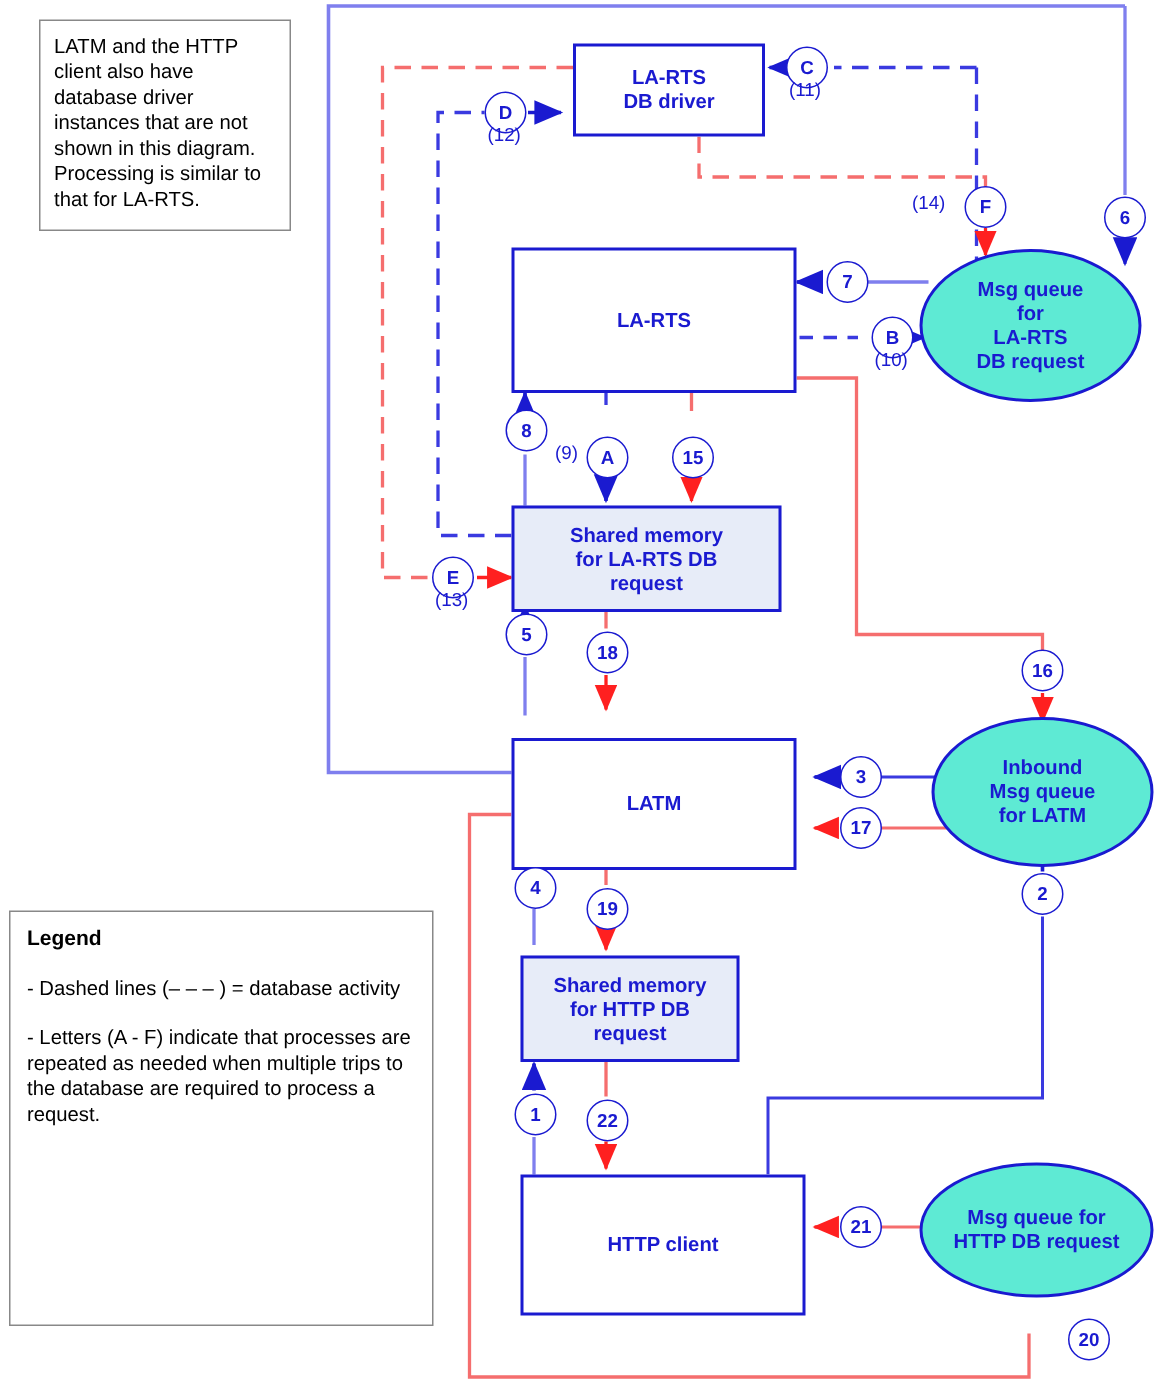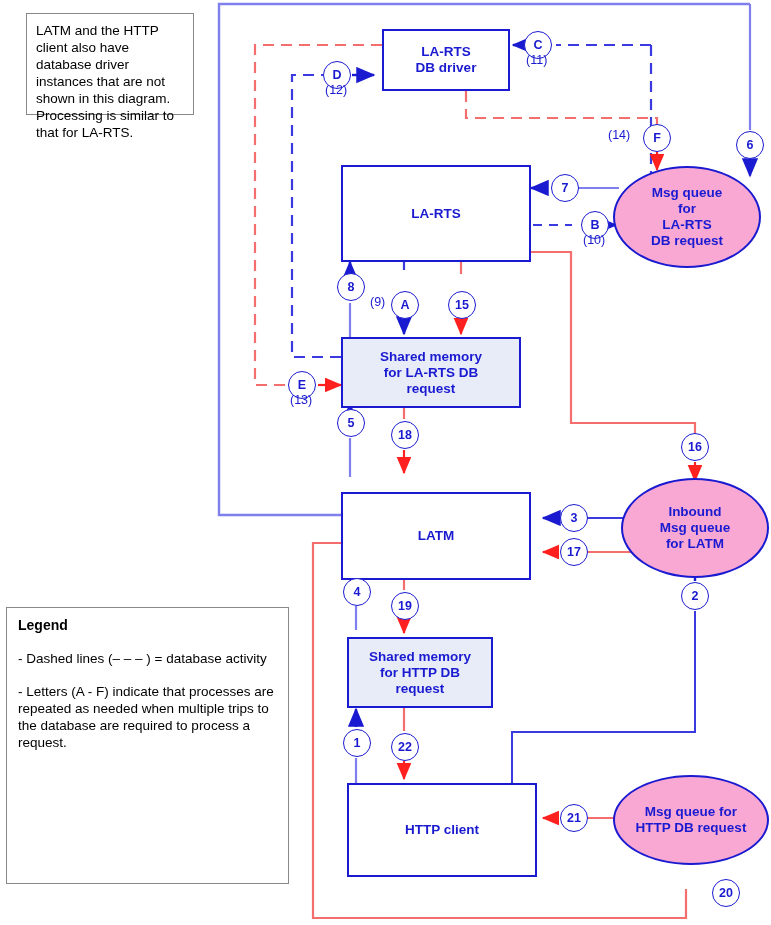--- a/index.html
+++ b/index.html
@@ -5,36 +5,36 @@
   html,body{margin:0;padding:0;background:#ffffff;}
   body{width:771px;height:925px;position:relative;
        font-family:"Liberation Sans", sans-serif;}
   #stage{position:absolute;left:0;top:0;width:771px;height:925px;overflow:hidden;}
   svg.layer{position:absolute;left:0;top:0;width:771px;height:925px;}
 
   
   .panel{position:absolute;background:#ffffff;
          border:1px solid #888888;box-sizing:border-box;
          font-size:13.5px;line-height:17px;color:#000000;}
-  #note-panel{left:26px;top:13px;width:168px;height:102px;padding:8px 9px;}
+  #note-panel{left:26px;top:13px;width:168px;height:141px;padding:8px 9px;}
   #legend-panel{left:6px;top:607px;width:283px;height:277px;padding:9px 11px;}
   #legend-panel .lg-title{font-weight:bold;font-size:14px;margin-bottom:1px;}
   #legend-panel p{margin:16px 0 13px 0;}
   #legend-panel p:last-child{margin-bottom:0;}
   .cblue{color:#1a1aff;}
   .cred{color:#ff0000;}
 
   
   .node{position:absolute;box-sizing:border-box;
         border:2.2px solid #1a1ad0;background:#ffffff;
         display:flex;align-items:center;justify-content:center;text-align:center;
         color:#1a1ad0;font-weight:bold;font-size:13.5px;line-height:16px;}
   .node.shared{background:#e7ecf8;}
   .ellipse{position:absolute;box-sizing:border-box;
-        border:2.2px solid #1a1ad0;background:#f9a8d4;border-radius:50%;
+        border:2.2px solid #1a1ad0;background:#5eead4;border-radius:50%;
         display:flex;align-items:center;justify-content:center;text-align:center;
         color:#1a1ad0;font-weight:bold;font-size:13.5px;line-height:16px;}
 
   
   .marker{position:absolute;box-sizing:border-box;
         border:1.4px solid #1a1ad0;background:#ffffff;border-radius:50%;
         display:flex;align-items:center;justify-content:center;
         color:#1a1ad0;font-weight:bold;font-size:12.5px;}
   .mk-num{width:28px;height:28px;}
   .mk-let{width:28px;height:28px;}

